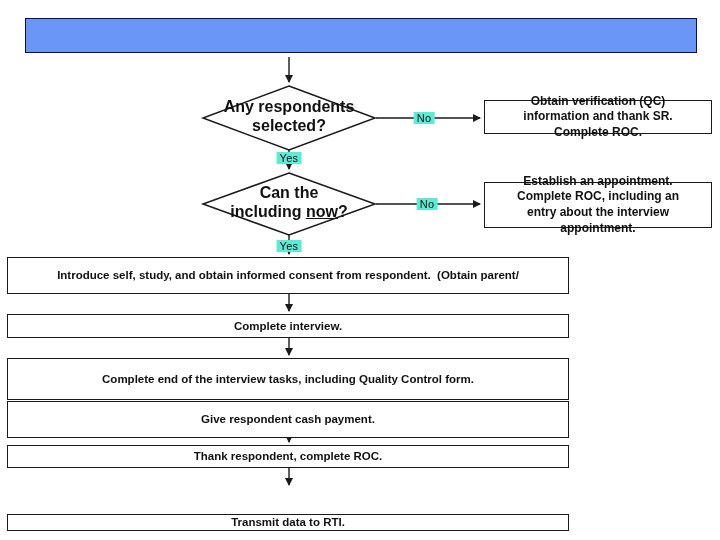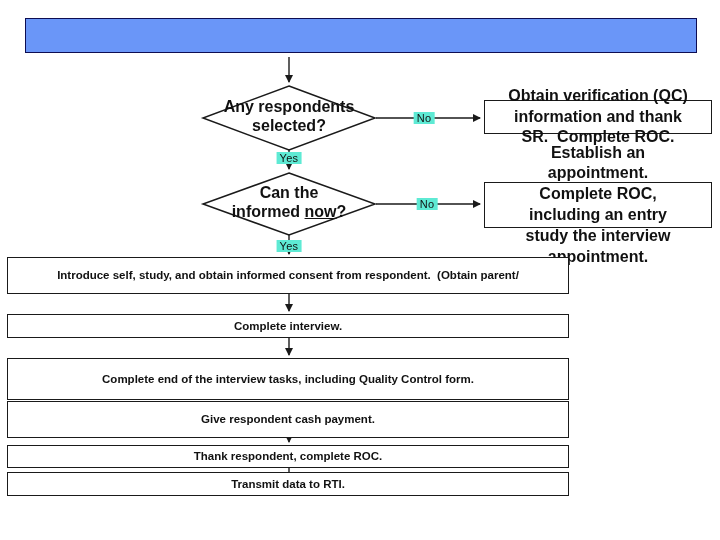--- a/index.html
+++ b/index.html
@@ -20,21 +20,21 @@
     display: flex; align-items: center; justify-content: center;
     text-align: center; font-size: 11.5px; font-weight: bold;
     line-height: 1.25; white-space: pre-wrap; padding: 1px 14px;
   }
   .step-box .blk { display: block; width: 100%; }
 
   .side-box {
     position: absolute; left: 484px; width: 228px;
     border: 1.5px solid #1a1a1a; background: #fff;
     display: flex; flex-direction: column; align-items: center; justify-content: center;
-    text-align: center; font-size: 16px; font-weight: bold;
+    text-align: center; font-size: 12px; font-weight: bold;
     line-height: 1.3; white-space: pre-wrap; padding: 2px 23px;
   }
 
   .diamond-label {
     position: absolute; left: 204px; width: 170px;
     text-align: center; font-size: 16px; font-weight: bold; line-height: 1.18;
     pointer-events: none;
   }
   .diamond-label .u { text-decoration: underline; }
 
@@ -78,49 +78,49 @@
   </svg>
 
   <div class="title-banner" style="background-color: rgb(106, 150, 248);"></div>
 
   <div class="diamond-label" style="top:98px;">
     <span>Any respondents selected?</span>
   </div>
 
   <div class="diamond-label" style="top:184px;text-align:center;">
     <span class="blk" style="display:block;">Can the</span>
-    <span style="display:block;"><span>informed </span><span class="u">now</span><span>?</span></span>
+    <span style="display:block;"><span>including </span><span class="u">now</span><span>?</span></span>
   </div>
 
   <div class="branch-label" style="left:289px; top:152px;">Yes</div>
   <div class="branch-label" style="left:424px; top:112px;">No</div>
   <div class="branch-label" style="left:289px; top:240px;">Yes</div>
   <div class="branch-label" style="left:427px; top:198px;">No</div>
 
   <div class="side-box" style="top:100px; height:34px;">
     <span>Obtain verification (QC) information and thank SR.  Complete ROC.</span>
   </div>
   <div class="side-box" style="top:182px; height:46px;">
-    <span>Establish an appointment.  Complete ROC, including an entry study the interview appointment.</span>
+    <span>Establish an appointment.  Complete ROC, including an entry about the interview appointment.</span>
   </div>
 
   <div class="step-box" style="top:257px; height:37px;">
     <div>
       <span class="blk">Introduce self, study, and obtain informed consent from respondent.  (Obtain parent/</span>
     </div>
   </div>
   <div class="step-box" style="top:314px; height:24px;">
     <span>Complete interview.</span>
   </div>
   <div class="step-box" style="top:358px; height:42px;">
     <span>Complete end of the interview tasks, including Quality Control form.</span>
   </div>
   <div class="step-box" style="top:401px; height:37px;">
     <span>Give respondent cash payment.</span>
   </div>
   <div class="step-box" style="top:445px; height:23px;">
     <span>Thank respondent, complete ROC.</span>
   </div>
-  <div class="step-box" style="top:472px; height:24px;">
+  <div class="step-box" style="top:514px; height:17px;align-items:flex-end;">
     <span>Transmit data to RTI.</span>
   </div>
 
 </div>
 
 </body></html>

